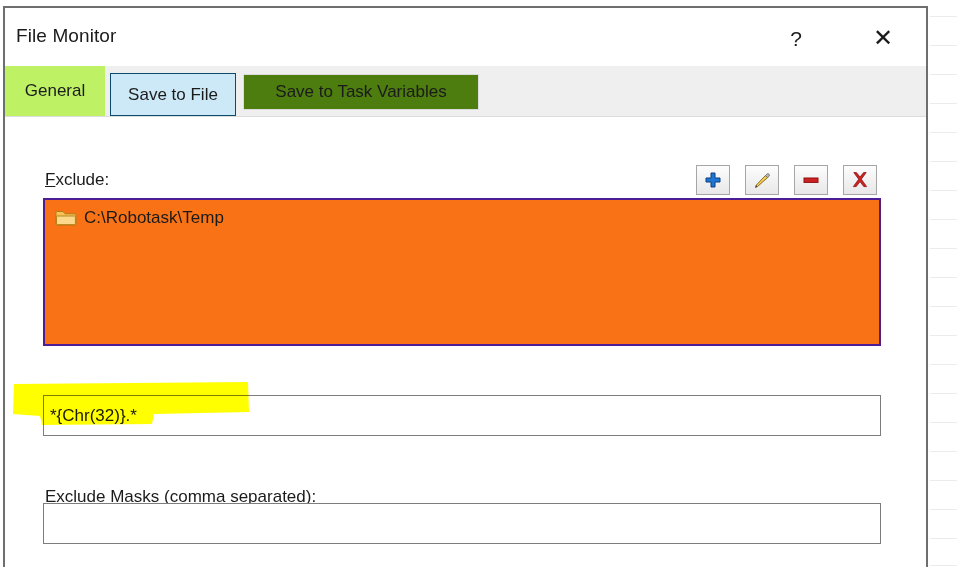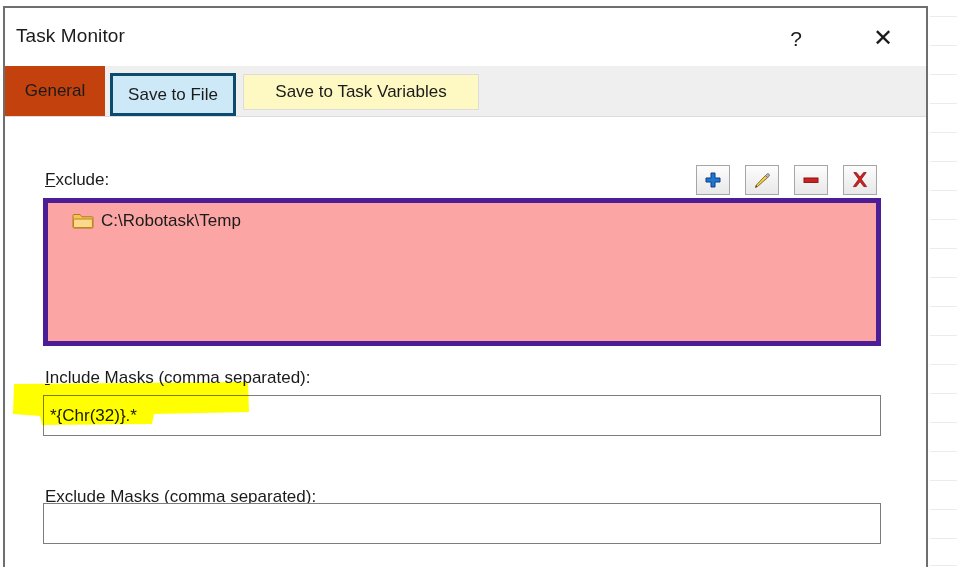--- a/index.html
+++ b/index.html
@@ -94,33 +94,33 @@
     align-items: center;
     justify-content: center;
     font-size: 17px;
     color: #1b1b1b;
     box-sizing: border-box;
     white-space: nowrap;
     cursor: default;
   }
   .tab.inactive {
     border: 1px solid #dcdcdc;
-    background: #fef9c3;
+    background: #4d7c0f;
     top: 8px;
     height: 36px;
   }
   .tab.active {
-    background: #c2410c;
+    background: #bef264;
     border: none;
     top: 0px;
     height: 50px;
   }
   .tab.hover {
     background: #cde8f7;
-    border: 3px solid #0c4a6e;
+    border: 1px solid #0c4a6e;
   }
 
   
   #content {
     position: absolute;
     left: 0px;
     top: 108px;
     width: 921px;
     height: 465px;
     background: #ffffff;
@@ -154,25 +154,24 @@
   }
   .tool-btn svg { display: block; }
 
   
   #folders-list {
     position: absolute;
     left: 38px;
     top: 81px;
     width: 838px;
     height: 148px;
-    background: #fca5a5;
-    border: 5px solid #4c1d95;
+    background: #f97316;
+    border: 2px solid #4c1d95;
     box-sizing: border-box;
     overflow: hidden;
-    padding-left: 14px;
   }
   .list-row {
     display: flex;
     align-items: center;
     height: 28px;
     padding: 0 4px;
     margin-top: 4px;
     font-size: 17px;
     color: #1b1b1b;
     cursor: default;
@@ -236,21 +235,21 @@
   <div class="gridline" style="top:451px"></div>
   <div class="gridline" style="top:480px"></div>
   <div class="gridline" style="top:509px"></div>
   <div class="gridline" style="top:538px"></div>
   <div class="gridline" style="top:565px"></div>
 </div>
 
 <div id="dialog">
 
   <div id="titlebar">
-    <div id="title-text">Task Monitor</div>
+    <div id="title-text">File Monitor</div>
     <div id="help-btn" class="titlebar-btn">?</div>
     <div id="close-btn" class="titlebar-btn">✕</div>
   </div>
 
   <div id="tabstrip">
     <div class="tab active" style="left:0px;width:100px;">General</div>
     <div class="tab hover" style="left:105px;width:126px;">Save to File</div>
     <div class="tab inactive" style="left:238px;width:236px;">Save to Task Variables</div>
   </div>
 
@@ -299,23 +298,20 @@
         <span class="folder-icon">
           <svg width="22" height="18" viewBox="0 0 22 18">
             <path d="M1 3.5 A1 1 0 0 1 2 2.5 H8 L10 4.8 H20 A1 1 0 0 1 21 5.8 V15 A1 1 0 0 1 20 16 H2 A1 1 0 0 1 1 15 Z" fill="#f6c35a" stroke="#b07d13" stroke-width="1"></path>
             <path d="M2.2 7 H19.6 A0.8 0.8 0 0 1 20.4 7.9 V14.9 A0.9 0.9 0 0 1 19.6 15.6 H2.2 A0.9 0.9 0 0 1 1.5 14.9 V7.9 A0.8 0.8 0 0 1 2.2 7 Z" fill="#fcd98a" stroke="#b07d13" stroke-width="0.9"></path>
           </svg>
         </span>
         <span>C:\Robotask\Temp</span>
       </div>
     </div>
 
-    <div class="field-label" style="left:40px; top:251px;">
-      <span class="akey">I</span><span>nclude Masks (comma separated):</span>
-    </div>
     <div class="text-input" style="top:278px;">
       <span>*{Chr(32)}.*</span>
     </div>
 
     <div class="field-label" style="left:40px; top:370px;">
       <span class="akey">E</span><span>xclude Masks (comma separated):</span>
     </div>
     <div class="text-input" style="top:386px;">
       <span></span>
     </div>

